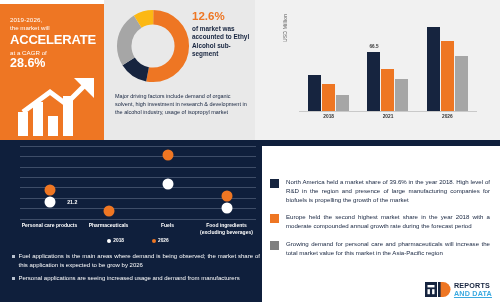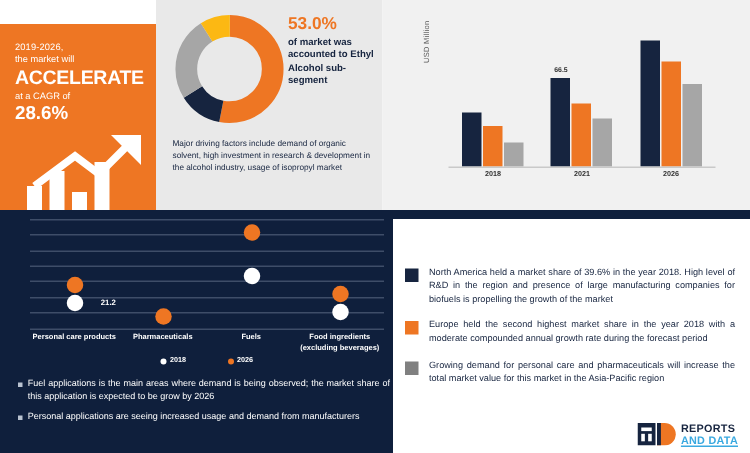--- a/index.html
+++ b/index.html
@@ -5,21 +5,21 @@
   html,body{margin:0;padding:0;}
   body{
     width:500px;height:302px;overflow:hidden;
     font-family:"Liberation Sans", sans-serif;
     background:#ffffff;
   }
   .page{position:relative;width:500px;height:302px;}
 
   
   .orange-panel{
-    position:absolute;left:0;top:16px;width:104px;height:140px;
+    position:absolute;left:0;top:4px;width:104px;height:140px;
     background:#ee7623;color:#fff;box-sizing:border-box;
     padding:12px 8px 0 10px;
   }
   .op-line1{font-size:6.2px;line-height:8px;font-weight:400;letter-spacing:.1px;}
   .op-line2{font-size:6.2px;line-height:8px;font-weight:400;margin-bottom:1px;}
   .op-accel{font-size:13px;font-weight:700;letter-spacing:-.2px;line-height:14px;}
   .op-line3{font-size:6.2px;line-height:9px;margin-top:1px;}
   .op-cagr{font-size:12.5px;font-weight:700;line-height:13px;}
   .arrow-art{position:absolute;left:14px;top:72px;width:86px;height:62px;}
 
@@ -128,21 +128,21 @@
     <div class="donut-wrap">
       <svg viewBox="0 0 42 42" width="76" height="76">
 
         <circle cx="21" cy="21" r="15.915" fill="none" stroke="#ee7623" stroke-width="8" stroke-dasharray="53 47" stroke-dashoffset="25"></circle>
         <circle cx="21" cy="21" r="15.915" fill="none" stroke="#16243f" stroke-width="8" stroke-dasharray="13 87" stroke-dashoffset="-28"></circle>
         <circle cx="21" cy="21" r="15.915" fill="none" stroke="#a6a6a6" stroke-width="8" stroke-dasharray="25 75" stroke-dashoffset="-41"></circle>
         <circle cx="21" cy="21" r="15.915" fill="none" stroke="#fcb813" stroke-width="8" stroke-dasharray="9 91" stroke-dashoffset="-66"></circle>
       </svg>
     </div>
     <div class="callout">
-      <div class="callout-pct">53.0%</div>
+      <div class="callout-pct">12.6%</div>
       <div class="callout-txt">of market was accounted to Ethyl Alcohol sub-segment</div>
     </div>
     <div class="driver-txt">Major driving factors include demand of organic solvent, high investment in research &amp; development in the alcohol industry, usage of isopropyl market</div>
   </div>
 
   <div class="bar-panel">
     <div class="y-title">USD Million</div>
     <div class="bar-plot">
       <div class="groups">
         <div class="grp">

